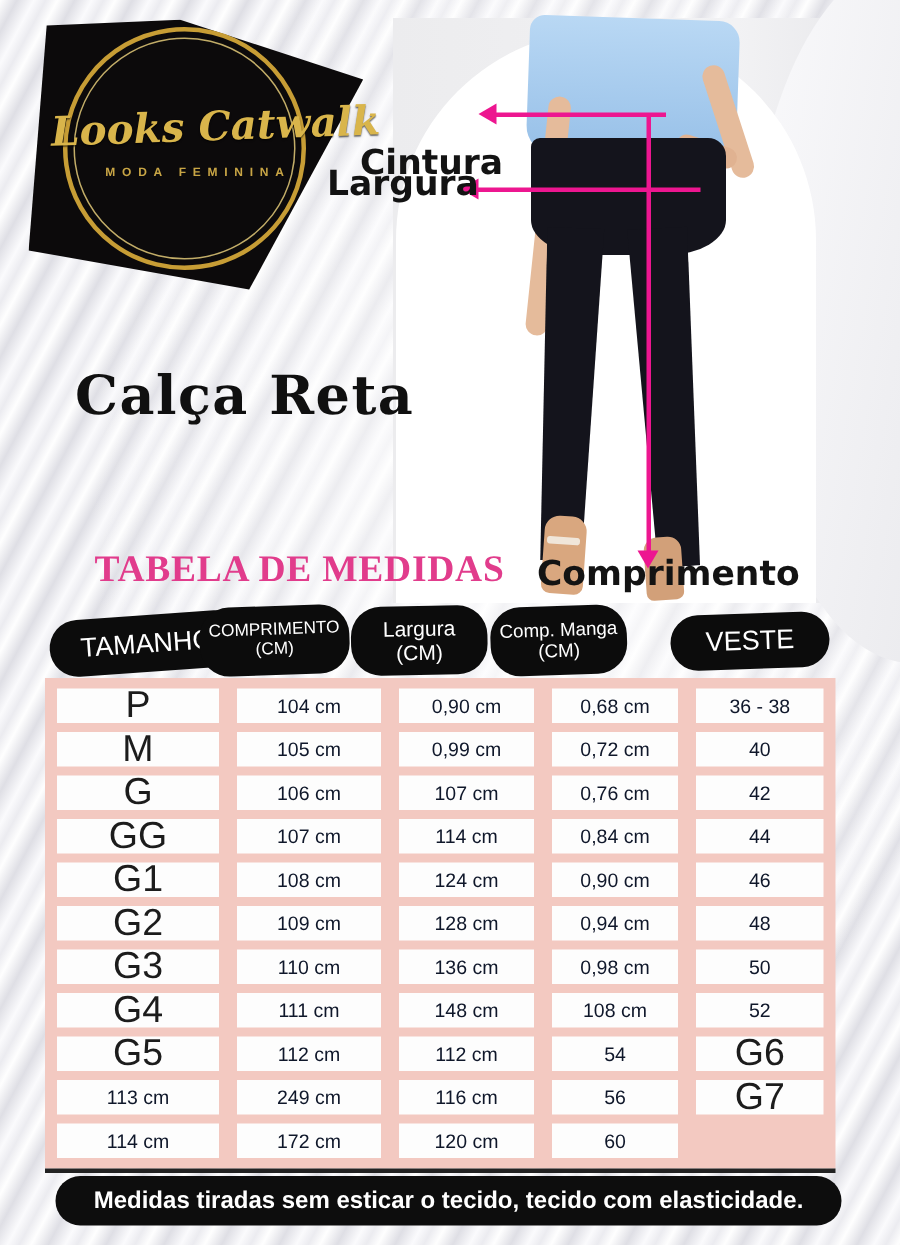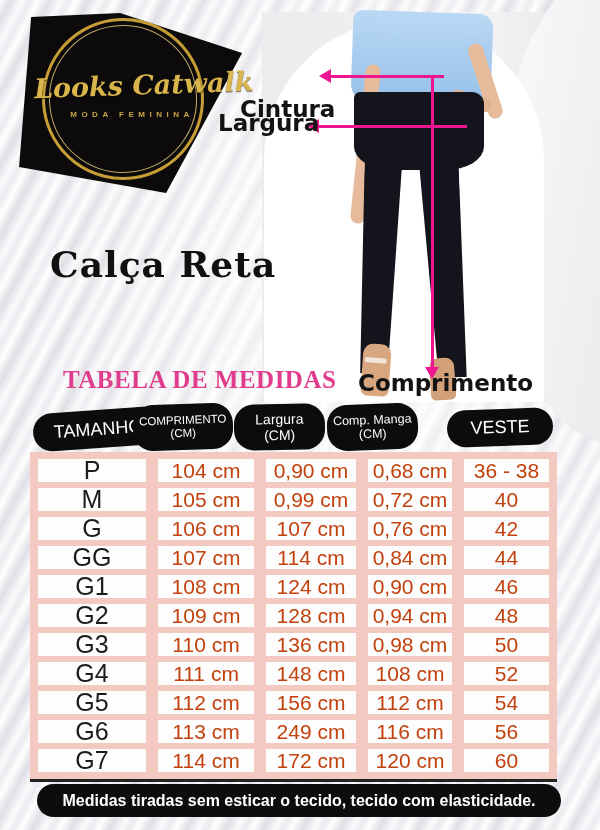--- a/index.html
+++ b/index.html
@@ -140,21 +140,21 @@
   
   .size-table {
     position:absolute; left:30px; top:452px; width:527px; height:327px;
     background:#F3C9C1; padding:7px 8px;
     display:grid; grid-template-columns:108px 96px 90px 84px 85px;
     column-gap:12px; row-gap:6px; grid-auto-rows:23px;
     justify-content:space-between;
   }
   .cell {
     background:#fdfdfd; display:flex; align-items:center; justify-content:center;
-    font-size:21px; color:#c2410c; overflow:visible;
+    font-size:13px; color:#0f172a; overflow:visible;
   }
   .size-cell { font-size:25px; color:#1c1c1c; }
 
   .table-bottom-line { position:absolute; left:30px; top:779px; width:527px; height:2.5px; background:#222; }
 
   
   .footer-pill {
     position:absolute; left:37px; top:784px; width:524px; height:33px;
     background:#0d0d0d; border-radius:17px; color:#fff;
     display:flex; align-items:center; justify-content:center;
@@ -255,21 +255,20 @@
       <div class="cell">136 cm</div>
       <div class="cell">0,98 cm</div>
       <div class="cell">50</div>
       <div class="cell size-cell">G4</div>
       <div class="cell">111 cm</div>
       <div class="cell">148 cm</div>
       <div class="cell">108 cm</div>
       <div class="cell">52</div>
       <div class="cell size-cell">G5</div>
       <div class="cell">112 cm</div>
-      <div class="cell">156 cm</div>
       <div class="cell">112 cm</div>
       <div class="cell">54</div>
       <div class="cell size-cell">G6</div>
       <div class="cell">113 cm</div>
       <div class="cell">249 cm</div>
       <div class="cell">116 cm</div>
       <div class="cell">56</div>
       <div class="cell size-cell">G7</div>
       <div class="cell">114 cm</div>
       <div class="cell">172 cm</div>

